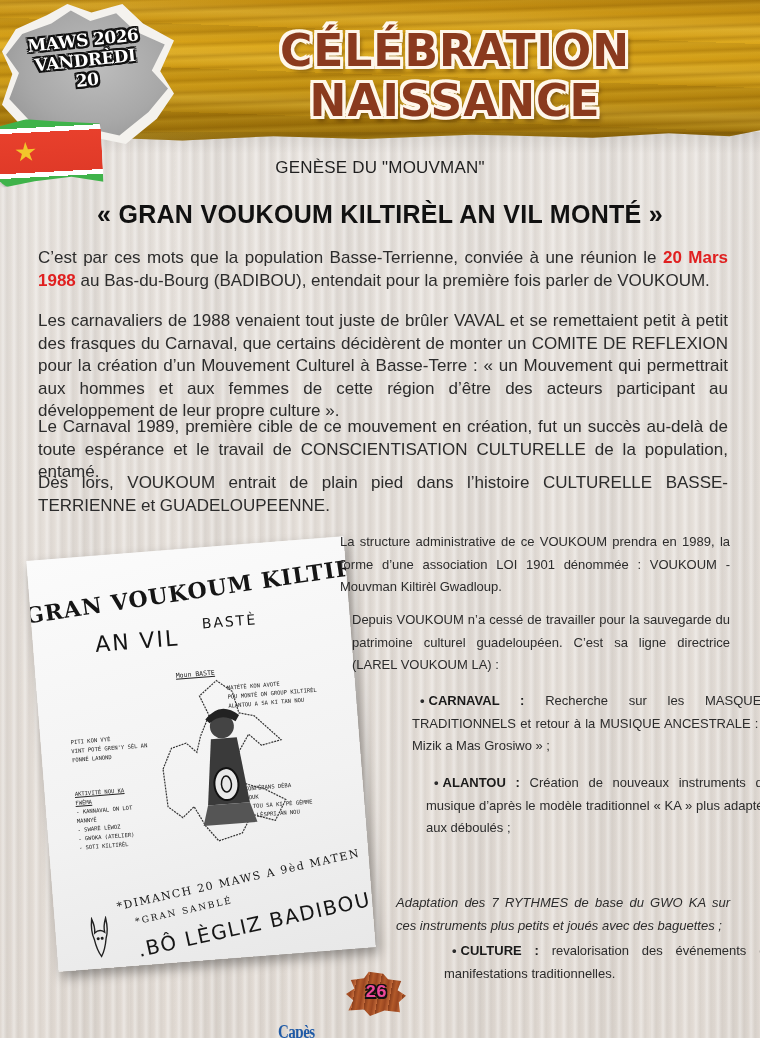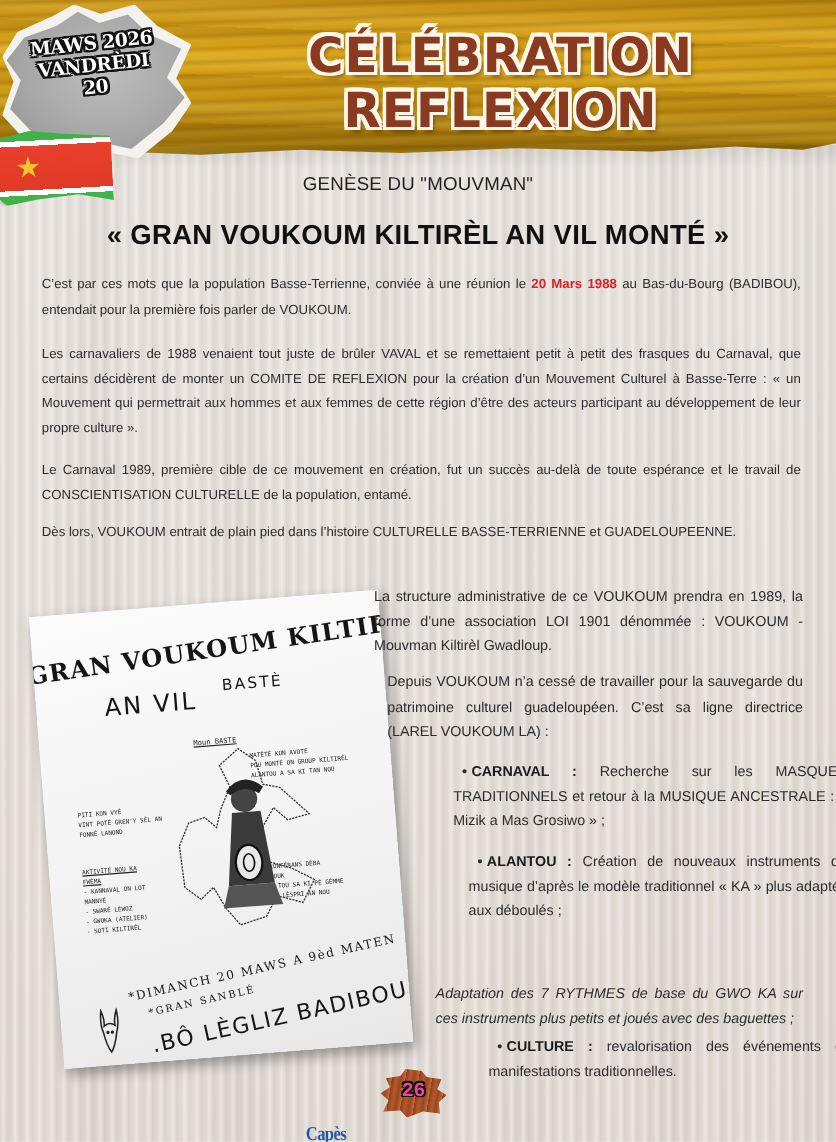--- a/index.html
+++ b/index.html
@@ -86,21 +86,21 @@
     font-size: 17px; color: #1f1f1f; letter-spacing: 0.2px;
   }
   .headline {
     position: absolute; left: 0; top: 200px; width: 760px; text-align: center;
     font-size: 25px; font-weight: bold; color: #111; letter-spacing: 0.3px;
   }
 
   
   .para {
     position: absolute; left: 38px; width: 690px;
-    font-size: 12px; line-height: 22.5px; color: #2c2c2c;
+    font-size: 17px; line-height: 22.5px; color: #2c2c2c;
     text-align: justify;
   }
   .para .highlight { color: #e02020; font-weight: bold; }
 
   .p1 { top: 247px; }
   .p2 { top: 310px; }
   .p3 { top: 416px; }
   .p4 { top: 472px; }
 
   
@@ -205,21 +205,21 @@
 <div class="date-badge">
   <span>MAWS 2026</span>
   <span>VANDRÈDI</span>
   <span>20</span>
 </div>
 
 <div class="flag"></div>
 <div class="flag-star">★</div>
 
 <div class="title">
-  <span>CÉLÉBRATION REFLEXION</span>
+  <span>CÉLÉBRATION NAISSANCE</span>
 </div>
 
 <div class="subheading">GENÈSE DU "MOUVMAN"</div>
 <div class="headline">« GRAN VOUKOUM KILTIRÈL AN VIL MONTÉ »</div>
 
 <p class="para p1"><span>C’est par ces mots que la population Basse-Terrienne, conviée à une réunion le </span><span class="highlight">20 Mars 1988</span><span> au Bas-du-Bourg (BADIBOU), entendait pour la première fois parler de VOUKOUM.</span></p>
 
 <p class="para p2">Les carnavaliers de 1988 venaient tout juste de brûler VAVAL et se remettaient petit à petit des frasques du Carnaval, que certains décidèrent de monter un COMITE DE REFLEXION pour la création d’un Mouvement Culturel à Basse-Terre : « un Mouvement qui permettrait aux hommes et aux femmes de cette région d’être des acteurs participant au développement de leur propre culture ».</p>
 <p class="para p3">Le Carnaval 1989, première cible de ce mouvement en création,  fut un succès au-delà de toute espérance et le travail de CONSCIENTISATION CULTURELLE de la population, entamé.</p>
 <p class="para p4">Dès lors, VOUKOUM entrait de plain pied dans l’histoire CULTURELLE BASSE-TERRIENNE  et GUADELOUPEENNE.</p>

